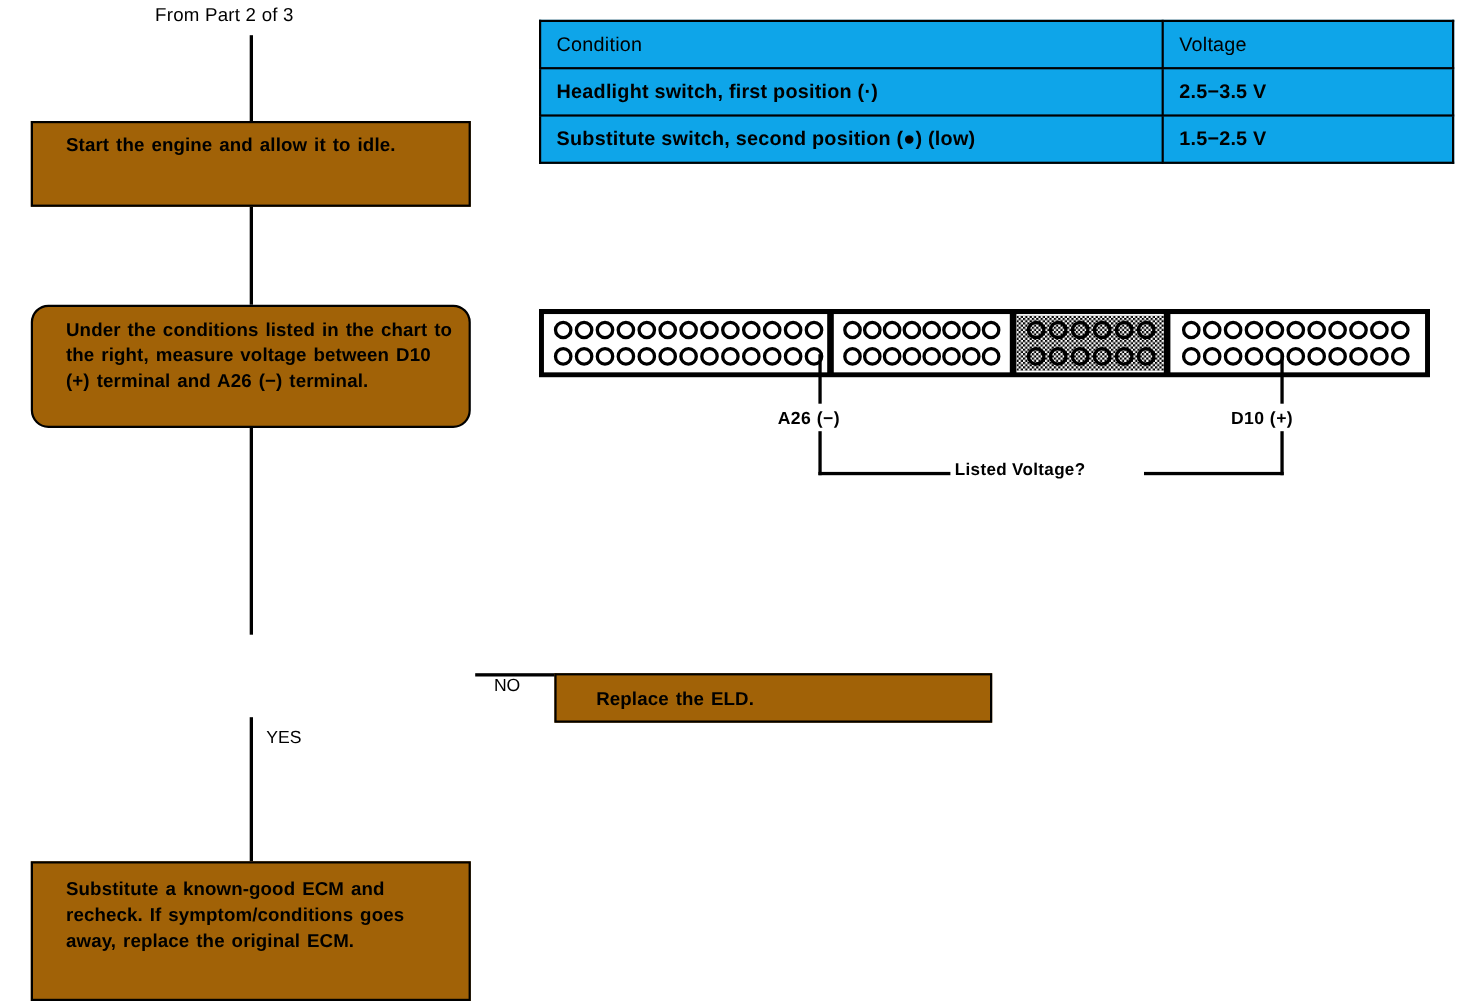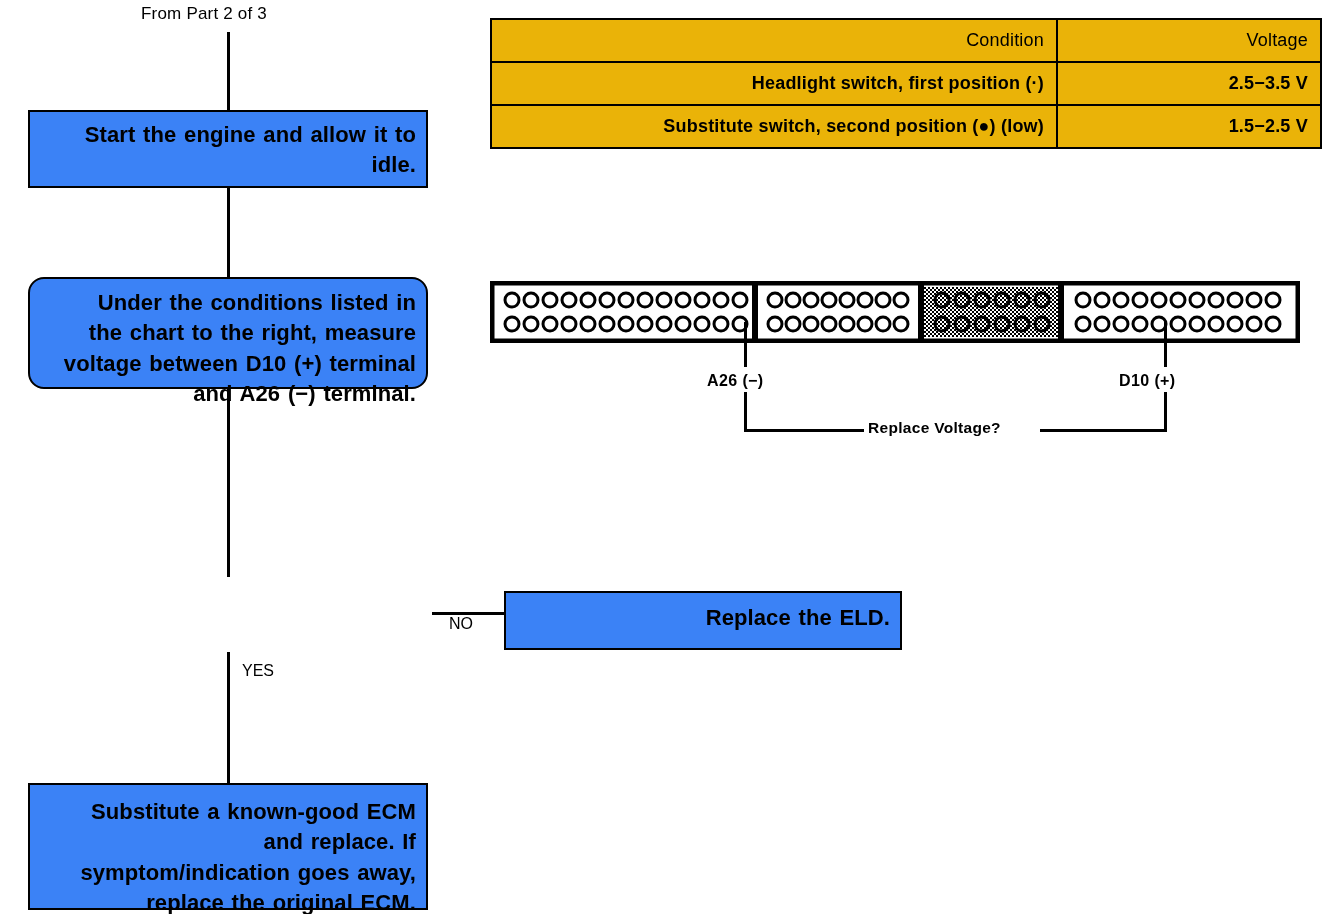--- a/index.html
+++ b/index.html
@@ -8,38 +8,38 @@
     background: #ffffff;
   }
   body {
     width: 1344px;
     height: 914px;
     position: relative;
     font-family: "Liberation Sans", sans-serif;
     color: #000000;
     overflow: hidden;
   }
-  #page { position: absolute; inset: 0; text-align: right; }
+  #page { position: absolute; inset: 0; }
 
   
   .fbox {
     position: absolute;
     box-sizing: border-box;
     border: 2px solid #000;
-    background: #3b82f6;
+    background: #a16207;
     font-weight: bold;
-    font-size: 22px;
+    font-size: 17px;
     line-height: 1.38;
     letter-spacing: .1px;
     padding: 8px 10px 6px 30px;
     word-spacing: 1.5px;
   }
   #box-start   { left: 28px;  top: 110px; width: 400px; height: 78px; }
   #box-measure { left: 28px;  top: 277px; width: 400px; height: 112px; padding-top: 9px; border-radius: 16px; }
-  #box-eld     { left: 504px; top: 591px; width: 398px; height: 59px;
+  #box-eld     { left: 504px; top: 612px; width: 398px; height: 45px;
                  padding-top: 10px; padding-left: 36px; }
   #box-ecm     { left: 28px;  top: 783px; width: 400px; height: 127px; padding-top: 12px; }
 
   
   #decision {
     position: absolute;
     left: 28px; top: 574px; width: 406px; height: 80px;
   }
   #decision .hexsvg { position: absolute; inset: 0; }
   #decision .hextext {
@@ -69,21 +69,21 @@
   #lbl-a26 { left: 707px;  top: 372px; letter-spacing: .4px; }
   #lbl-d10 { left: 1119px; top: 372px; letter-spacing: .4px; }
   #lbl-listed { left: 868px; top: 419px; font-size: 15.5px; letter-spacing: .3px; }
 
   
   #vtable {
     position: absolute;
     left: 490px; top: 18px;
     width: 832px;
     border-collapse: collapse;
-    background: #eab308;
+    background: #0ea5e9;
   }
   #vtable td {
     border: 2px solid #000;
     font-size: 18px;
     padding: 6px 12px 7px 14px;
     height: 28px;
     letter-spacing: .2px;
   }
   #vtable td.vcol { width: 236px; }
   #vtable tr.hdr td { font-weight: normal; }
@@ -112,21 +112,21 @@
 
 
   <div class="lbl" id="lbl-no">NO</div>
   <div class="hline" style="left:432px; top:612px; width:74px;"></div>
 
   <div class="fbox" id="box-eld">Replace the ELD.</div>
 
   <div class="lbl" id="lbl-yes">YES</div>
   <div class="vline" style="left:227px; top:652px; height:131px;"></div>
 
-  <div class="fbox" id="box-ecm">Substitute a known-good ECM and replace. If symptom/indication goes away, replace the original ECM.</div>
+  <div class="fbox" id="box-ecm">Substitute a known-good ECM and recheck. If symptom/conditions goes away, replace the original ECM.</div>
 
   <table id="vtable">
     <tbody>
       <tr class="hdr">
         <td>Condition</td>
         <td class="vcol">Voltage</td>
       </tr>
       <tr class="datarow">
         <td>Headlight switch, first position (·)</td>
         <td class="vcol">2.5−3.5 V</td>
@@ -250,15 +250,15 @@
   <div class="vline" style="left:1164px; top:322px; height:45px;"></div>
 
   <div class="bold-lbl" id="lbl-a26">A26 (−)</div>
   <div class="bold-lbl" id="lbl-d10">D10 (+)</div>
 
   <div class="vline" style="left:744px; top:392px; height:40px;"></div>
   <div class="vline" style="left:1164px; top:392px; height:40px;"></div>
   <div class="hline" style="left:744px; top:429px; width:120px;"></div>
   <div class="hline" style="left:1040px; top:429px; width:127px;"></div>
 
-  <div class="bold-lbl" id="lbl-listed">Replace Voltage?</div>
+  <div class="bold-lbl" id="lbl-listed">Listed Voltage?</div>
 
 </div>
 
 </body></html>

